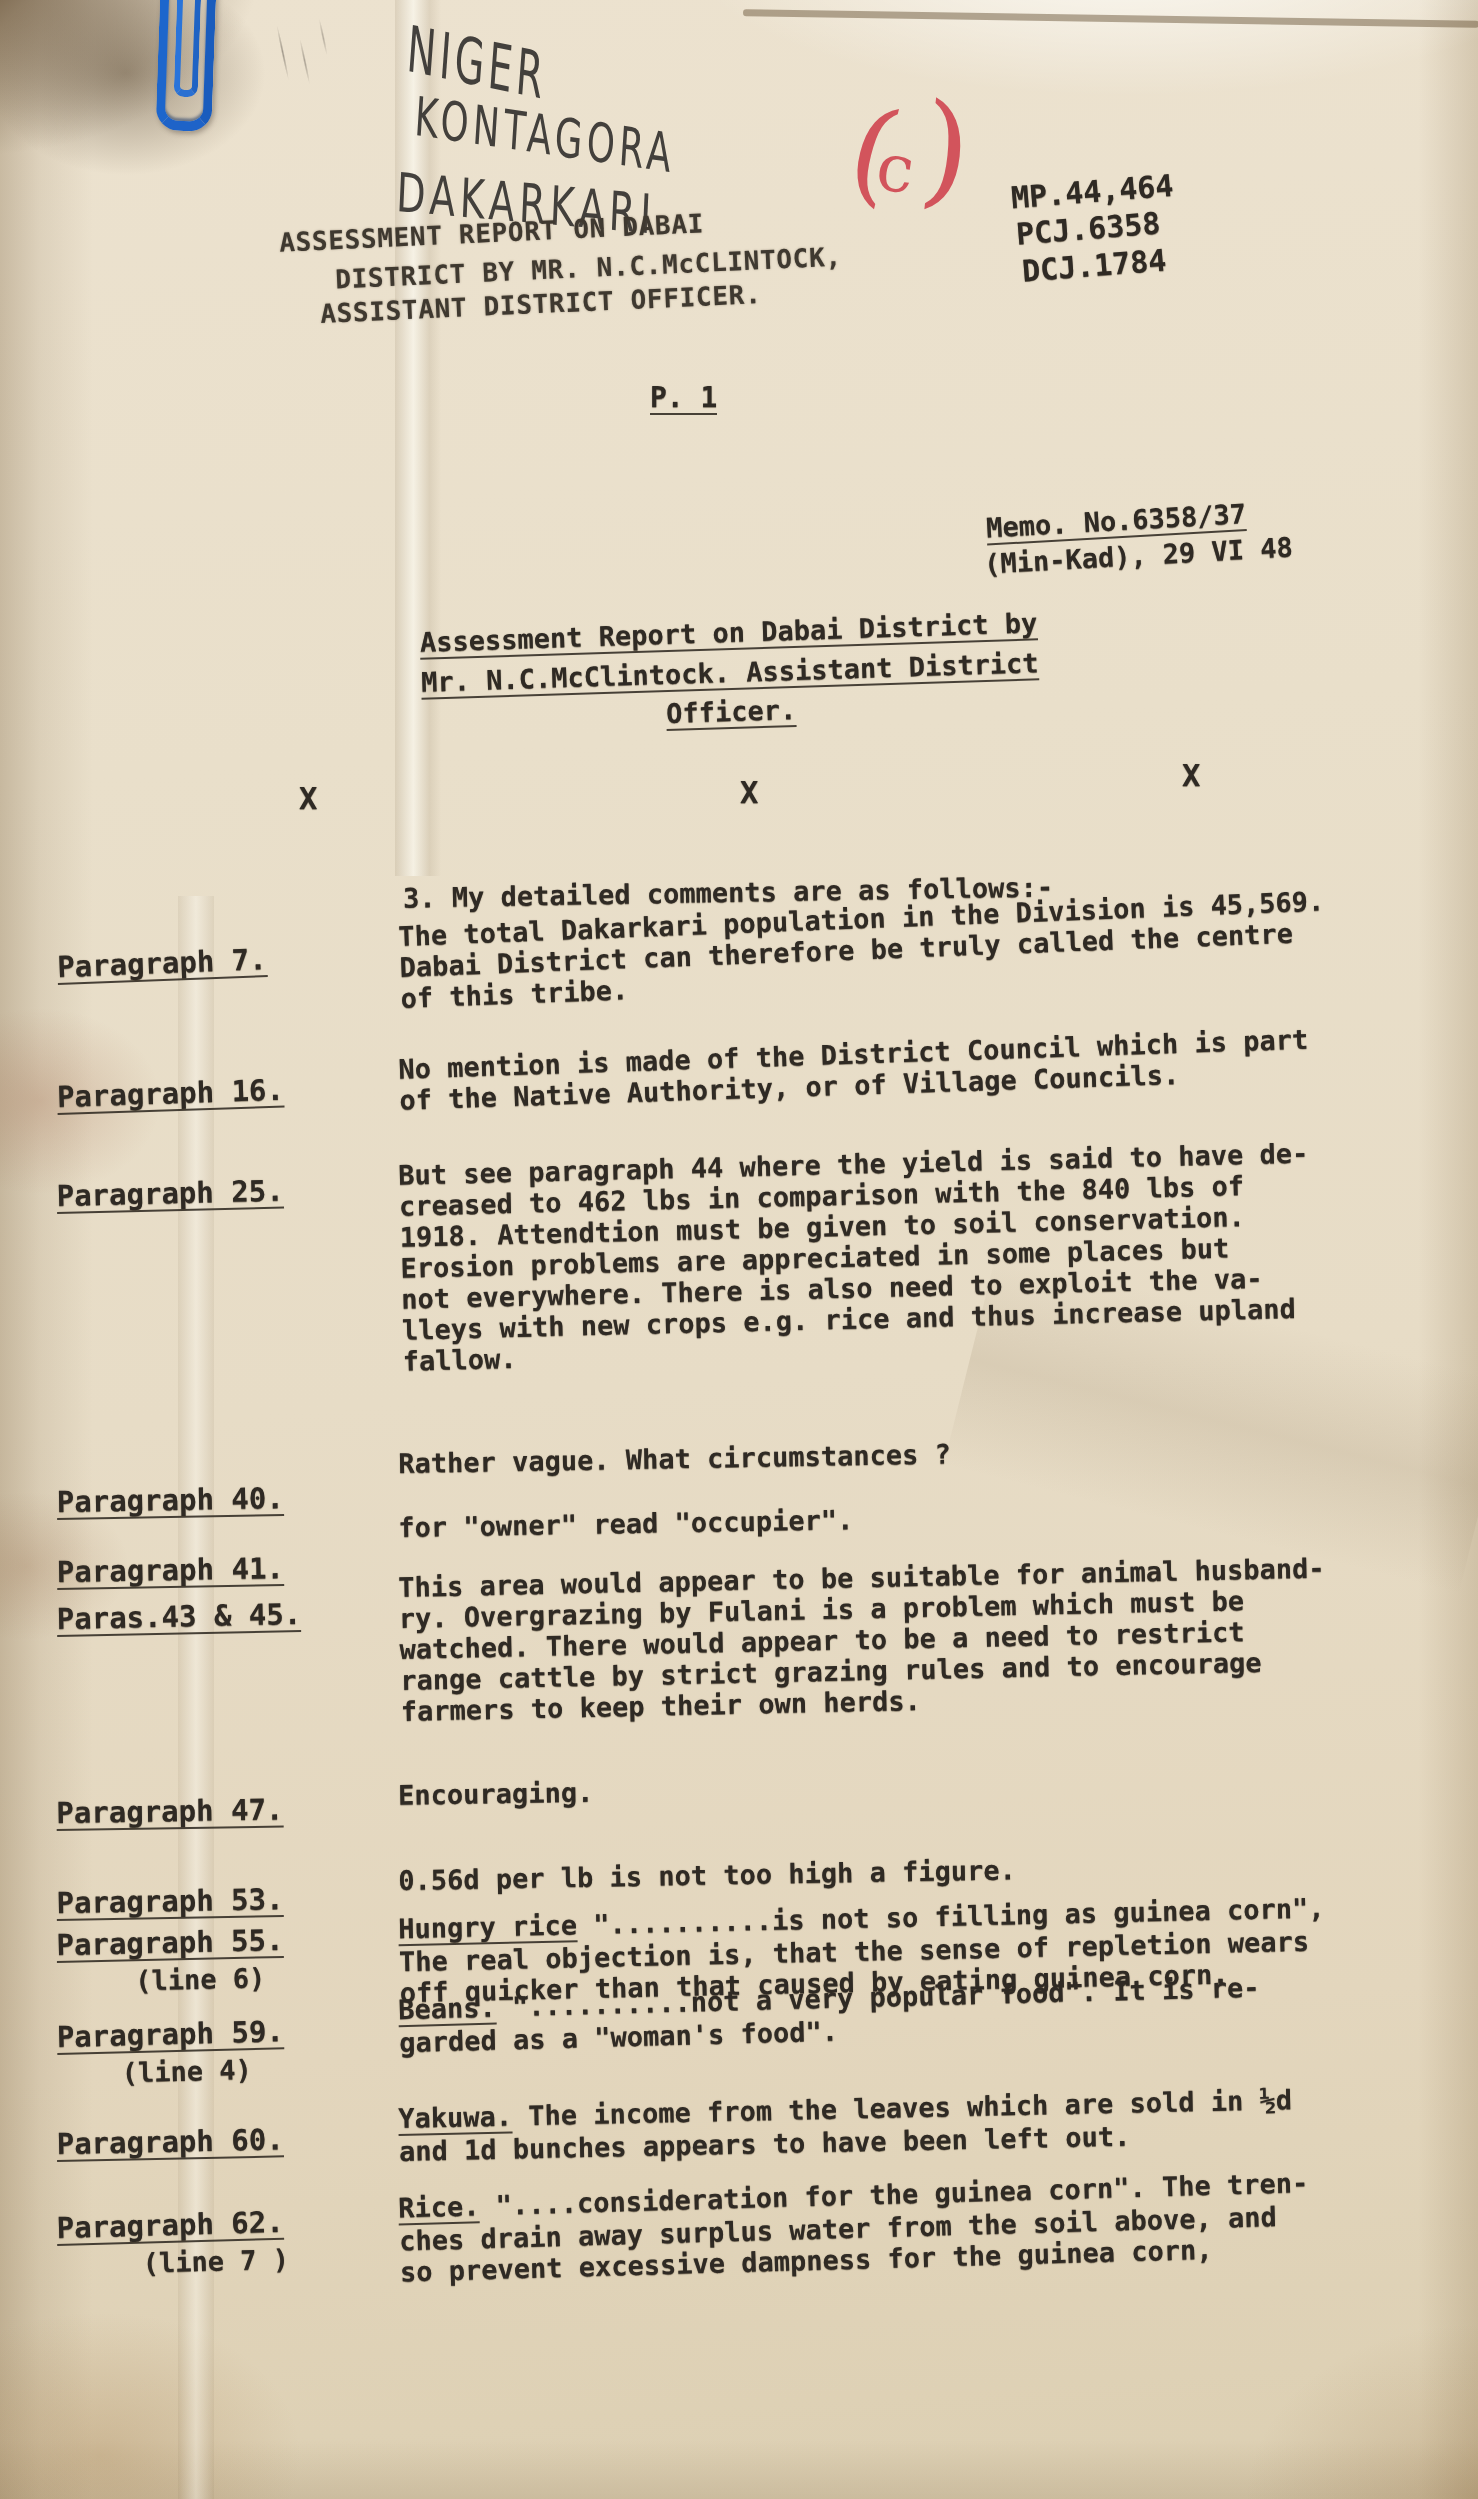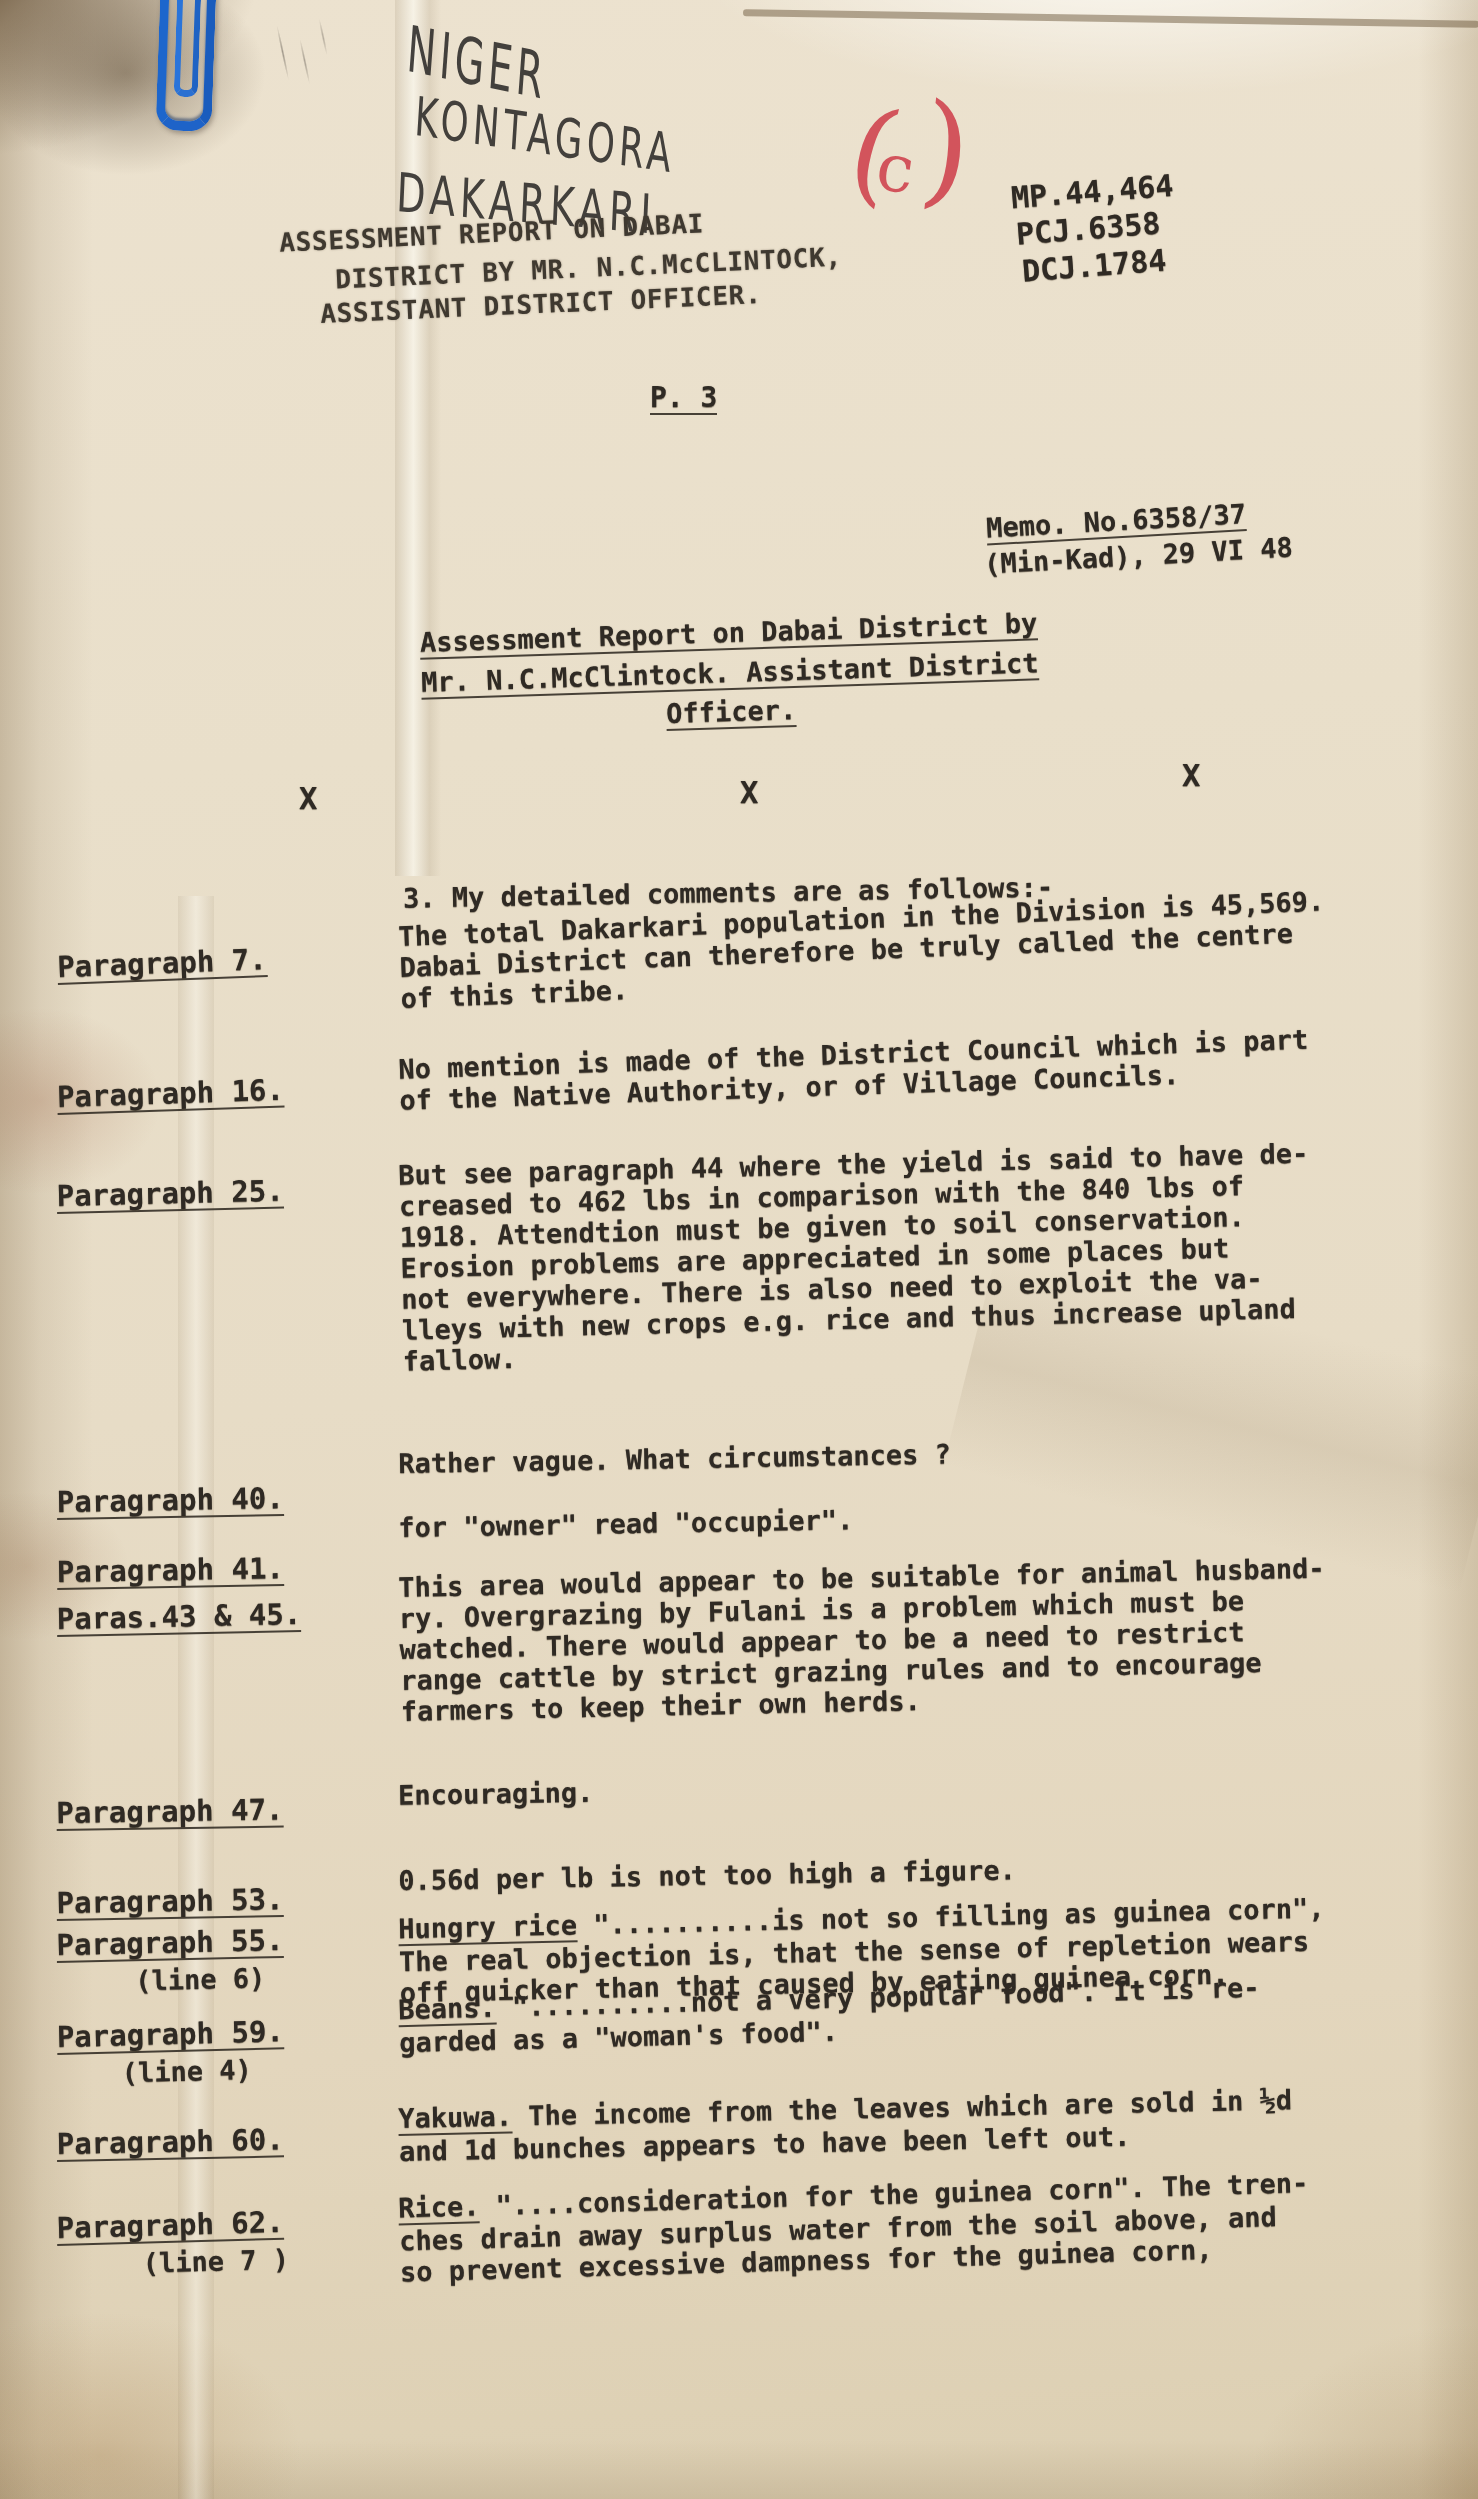--- a/index.html
+++ b/index.html
@@ -89,21 +89,21 @@
       <div class="red" style="left: 922px; top: 78px; font-size: 123px; transform: rotate(6deg);">)</div>
     </div>
 
   <div id="refs" class="typed">
       <div class="refs-line" style="left: 1011px; top: 174px; transform: rotate(-4.5deg);">MP.44,464</div>
       <div class="refs-line" style="left: 1016px; top: 211px; transform: rotate(-4.5deg);">PCJ.6358</div>
       <div class="refs-line" style="left: 1022px; top: 248px; transform: rotate(-4.5deg);">DCJ.1784</div>
     </div>
 
   <div class="pagenum typed">
-    <span class="u">P. 3</span>
+    <span class="u">P. 1</span>
   </div>
 
   <div class="memo typed">
     <div><span class="u">Memo. No.6358/37</span></div>
     <div class="m2">(Min-Kad), 29 VI 48</div>
   </div>
 
   <div id="title" class="title typed">
       <div class="tline"><span class="u">Assessment Report on Dabai District by</span></div>
       <div class="tline"><span class="u">Mr. N.C.McClintock. Assistant District</span></div>

